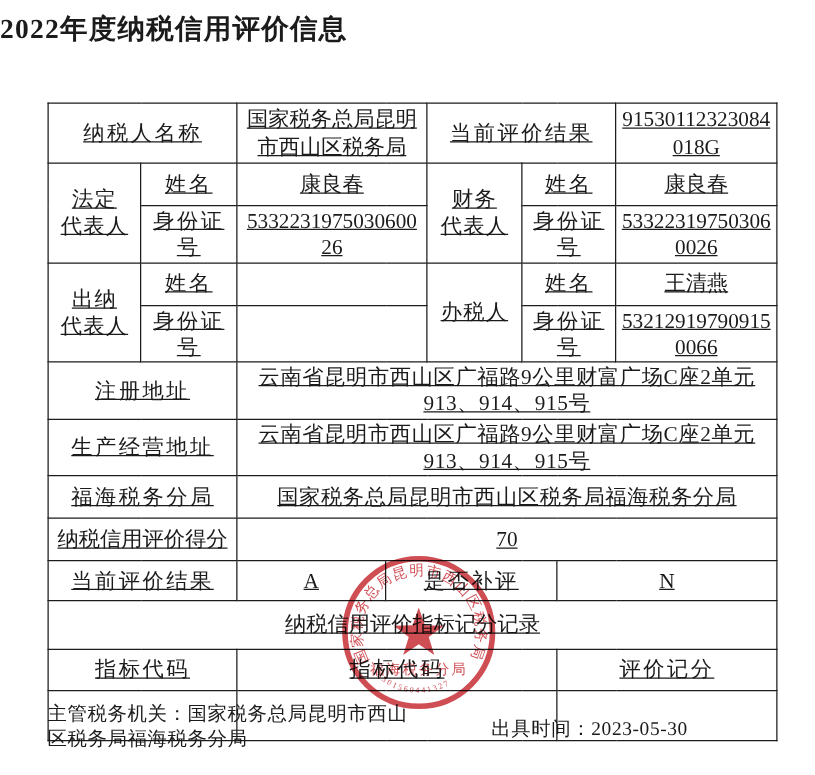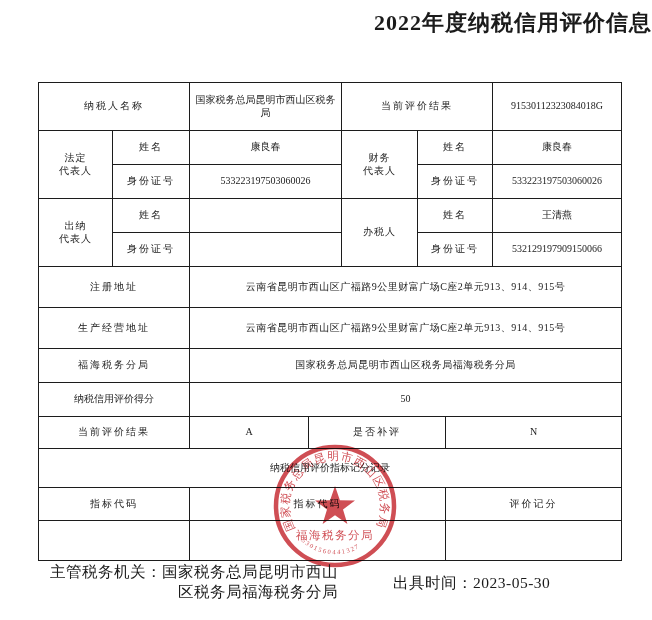--- a/index.html
+++ b/index.html
@@ -1,32 +1,32 @@
 <!DOCTYPE html>
 <html><head>
 <meta charset="utf-8">
 <style>
   html,body{margin:0;padding:0;background:#ffffff;}
   #page{position:relative;width:652px;height:620px;background:#ffffff;overflow:hidden;
         font-family:"Liberation Serif","DejaVu Serif",serif;color:#1b1b1b;}
-  #doc-title{position:absolute;top:8px;left:0;width:652px;text-align:right;
+  #doc-title{position:absolute;top:8px;left:0;width:652px;text-align:left;
              font-size:22px;font-weight:bold;letter-spacing:1px;}
   table.grid{position:absolute;left:38px;top:82px;border-collapse:collapse;table-layout:fixed;
-             width:584px;font-size:10px;}
+             width:584px;font-size:17px;text-decoration:underline;}
   table.grid td{border:1.5px solid #1c1c1c;text-align:center;vertical-align:middle;
                 padding:1px 4px;line-height:1.25;overflow:hidden;}
   td.lbl{letter-spacing:2px;}
   td.pre{white-space:pre-line;letter-spacing:1px;}
   td.num{word-break:break-all;letter-spacing:0;}
   td.addr{letter-spacing:0.5px;}
   
   #stamp{position:absolute;left:265px;top:436px;width:140px;height:140px;
          opacity:0.82;mix-blend-mode:multiply;pointer-events:none;}
   
-  #footer-left{position:absolute;left:38px;top:562px;width:300px;text-align:right;
+  #footer-left{position:absolute;left:38px;top:562px;width:300px;text-align:left;
                font-size:15.5px;line-height:1.3;white-space:pre-line;letter-spacing:0.5px;}
   #footer-right{position:absolute;left:393px;top:573px;font-size:15.5px;letter-spacing:0.5px;}
 </style>
 </head>
 <body>
 
 <div id="page">
 
   <div id="doc-title">2022年度纳税信用评价信息</div>
 
@@ -86,21 +86,21 @@
     <tr style="height:41px">
       <td colspan="2" class="lbl">生产经营地址</td>
       <td colspan="6" class="addr">云南省昆明市西山区广福路9公里财富广场C座2单元913、914、915号</td>
     </tr>
     <tr style="height:34px">
       <td colspan="2" class="lbl">福海税务分局</td>
       <td colspan="6" class="addr">国家税务总局昆明市西山区税务局福海税务分局</td>
     </tr>
     <tr style="height:34px">
       <td colspan="2">纳税信用评价得分</td>
-      <td colspan="6">50</td>
+      <td colspan="6">70</td>
     </tr>
     <tr style="height:32px">
       <td colspan="2" class="lbl">当前评价结果</td>
       <td>A</td>
       <td colspan="3" class="lbl">是否补评</td>
       <td colspan="2">N</td>
     </tr>
     <tr style="height:39px">
       <td colspan="8">纳税信用评价指标记分记录</td>
     </tr>

